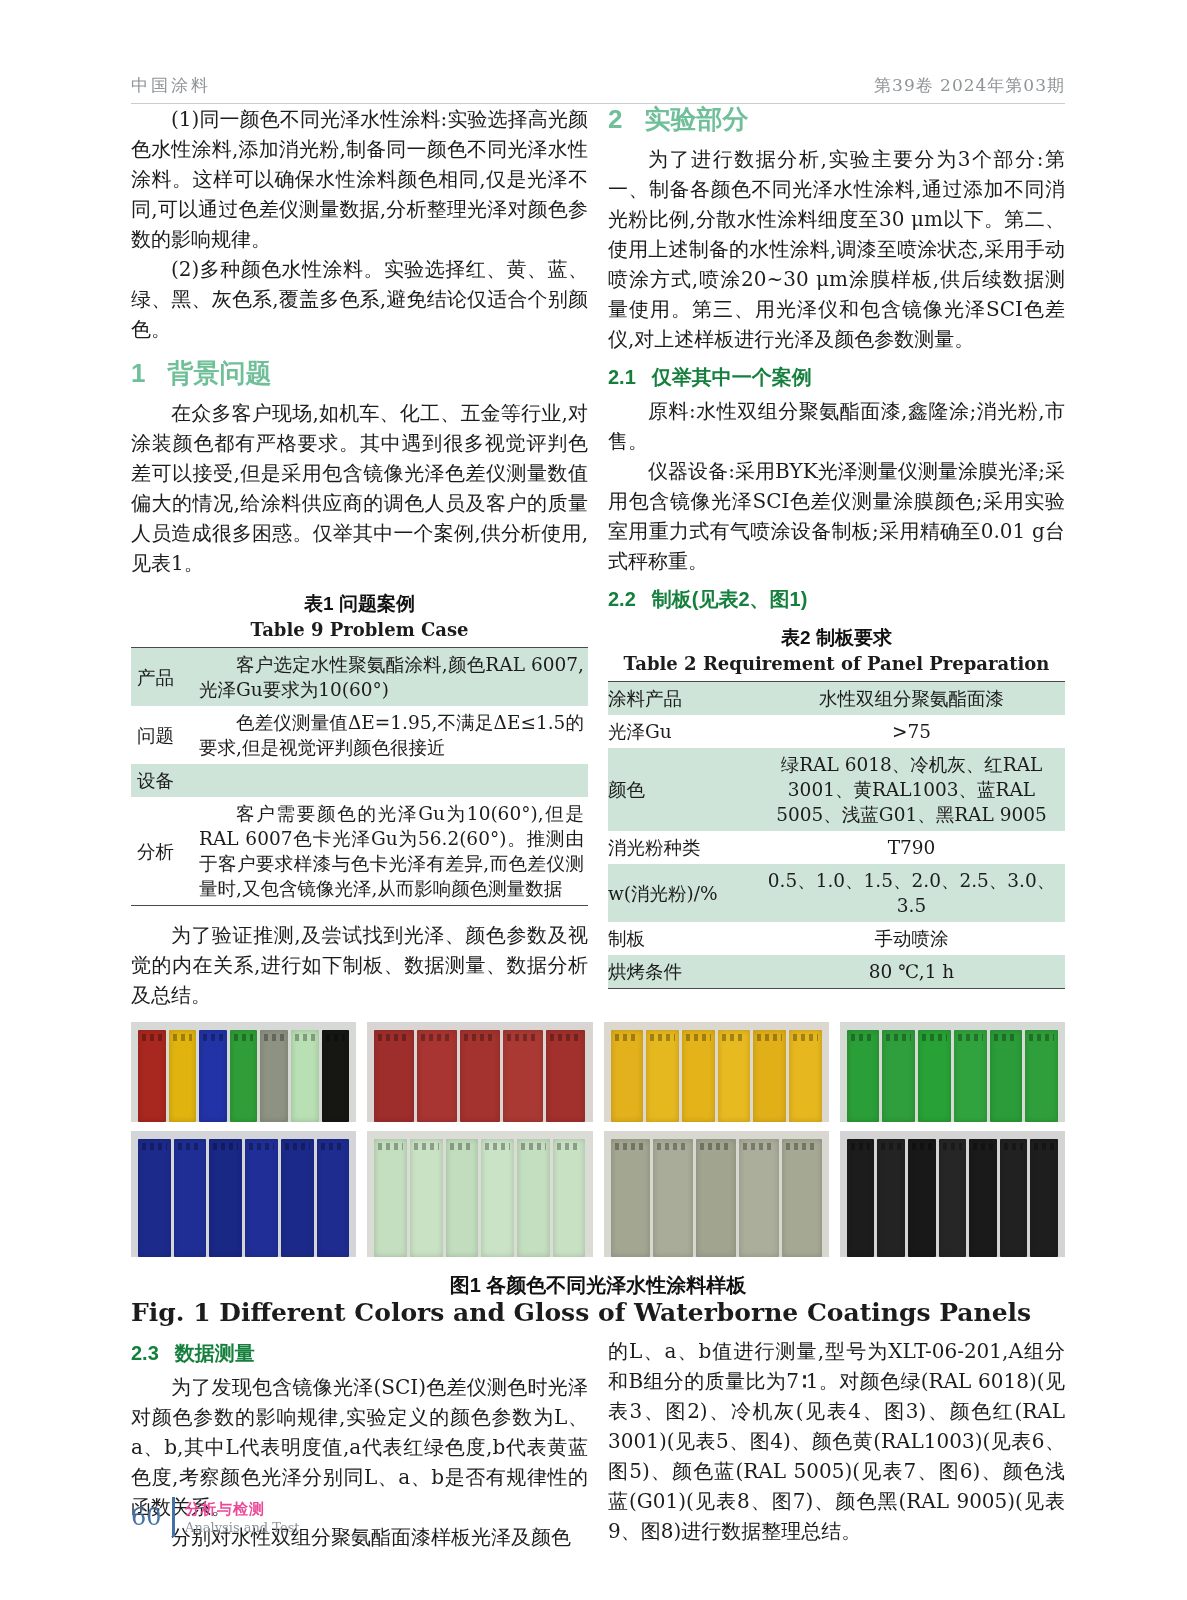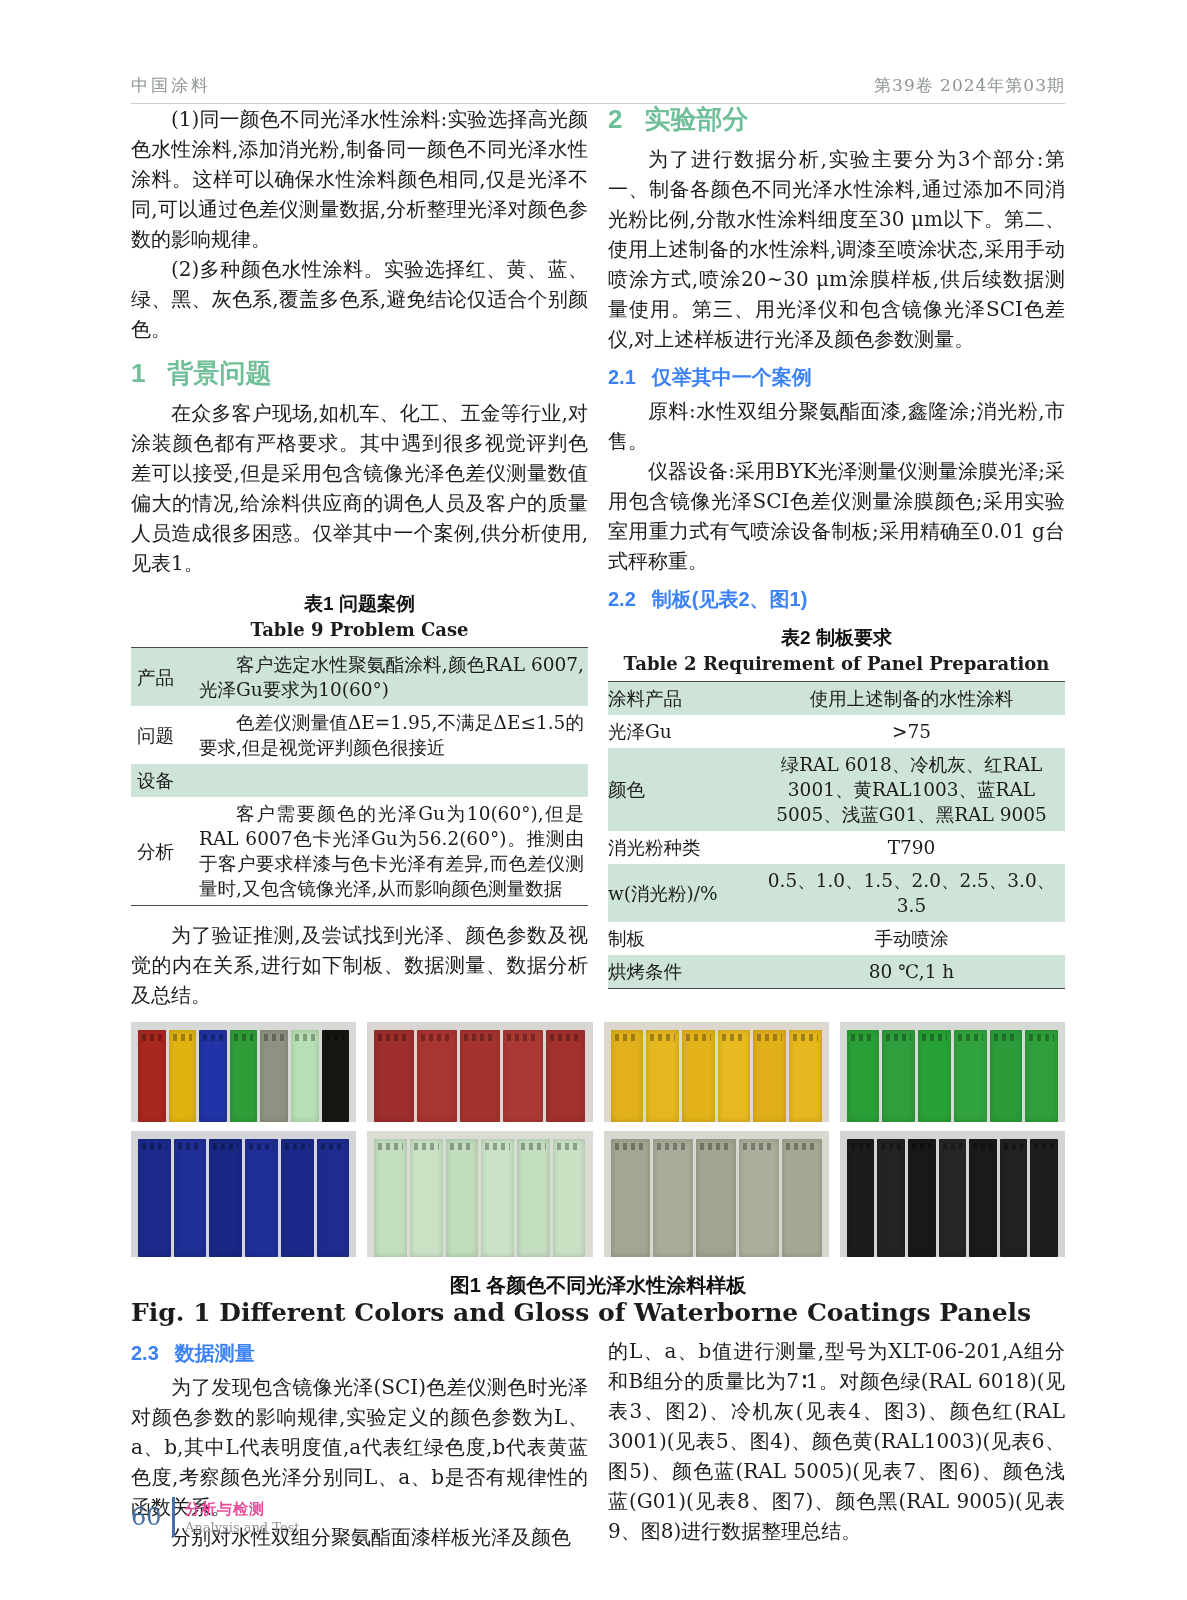--- a/index.html
+++ b/index.html
@@ -14,21 +14,21 @@
   .hdr .right{letter-spacing:1px;}
   
   .cols{display:flex;gap:20px;}
   .col{flex:1;min-width:0;font-size:20px;line-height:30px;text-align:justify;}
   .p-indent{text-indent:2em;margin:0;}
   .p-noindent{text-indent:0;margin:0;}
   
   .h-sec{display:flex;align-items:baseline;gap:22px;color:#6fbf99;
          font-family:"Liberation Sans","DejaVu Sans",sans-serif;font-weight:bold;
          font-size:26px;line-height:30px;margin:14px 0 10px 0;}
-  .h-sub{display:flex;align-items:flex-end;gap:16px;color:#3b82f6;
+  .h-sub{display:flex;align-items:flex-end;gap:16px;color:#15803d;
          font-family:"Liberation Sans","DejaVu Sans",sans-serif;font-weight:bold;
          font-size:20px;line-height:26px;margin:10px 0 6px 0;}
   
   .tbl-title-cn{font-size:19px;font-weight:bold;text-align:center;line-height:27px;margin-top:12px;
                 font-family:"Liberation Sans","DejaVu Sans",sans-serif;color:#111;}
   .tbl-title-en{font-size:18px;font-weight:bold;text-align:center;line-height:26px;margin-bottom:4px;}
   
   .tbl{border-top:1.8px solid #4a4a4a;border-bottom:1.8px solid #4a4a4a;font-size:18.5px;line-height:25px;}
   .tbl .row{display:flex;padding:4px 0;}
   .tbl .row:nth-child(odd){background:#cfe4d8;}
@@ -122,21 +122,21 @@
           <span>2.2</span>
           <span>制板(见表2、图1)</span>
         </div>
 
         <div class="tbl-title-cn">表2  制板要求</div>
         <div class="tbl-title-en">Table 2  Requirement of Panel Preparation</div>
 
         <div class="tbl tbl2">
           <div class="row">
             <div class="cell-label">涂料产品</div>
-            <div class="cell-value">使用上述制备的水性涂料</div>
+            <div class="cell-value">水性双组分聚氨酯面漆</div>
           </div>
           <div class="row">
             <div class="cell-label">光泽Gu</div>
             <div class="cell-value">&gt;75</div>
           </div>
           <div class="row">
             <div class="cell-label">颜色</div>
             <div class="cell-value">绿RAL 6018、冷机灰、红RAL 3001、黄RAL1003、蓝RAL 5005、浅蓝G01、黑RAL 9005</div>
           </div>
           <div class="row">

